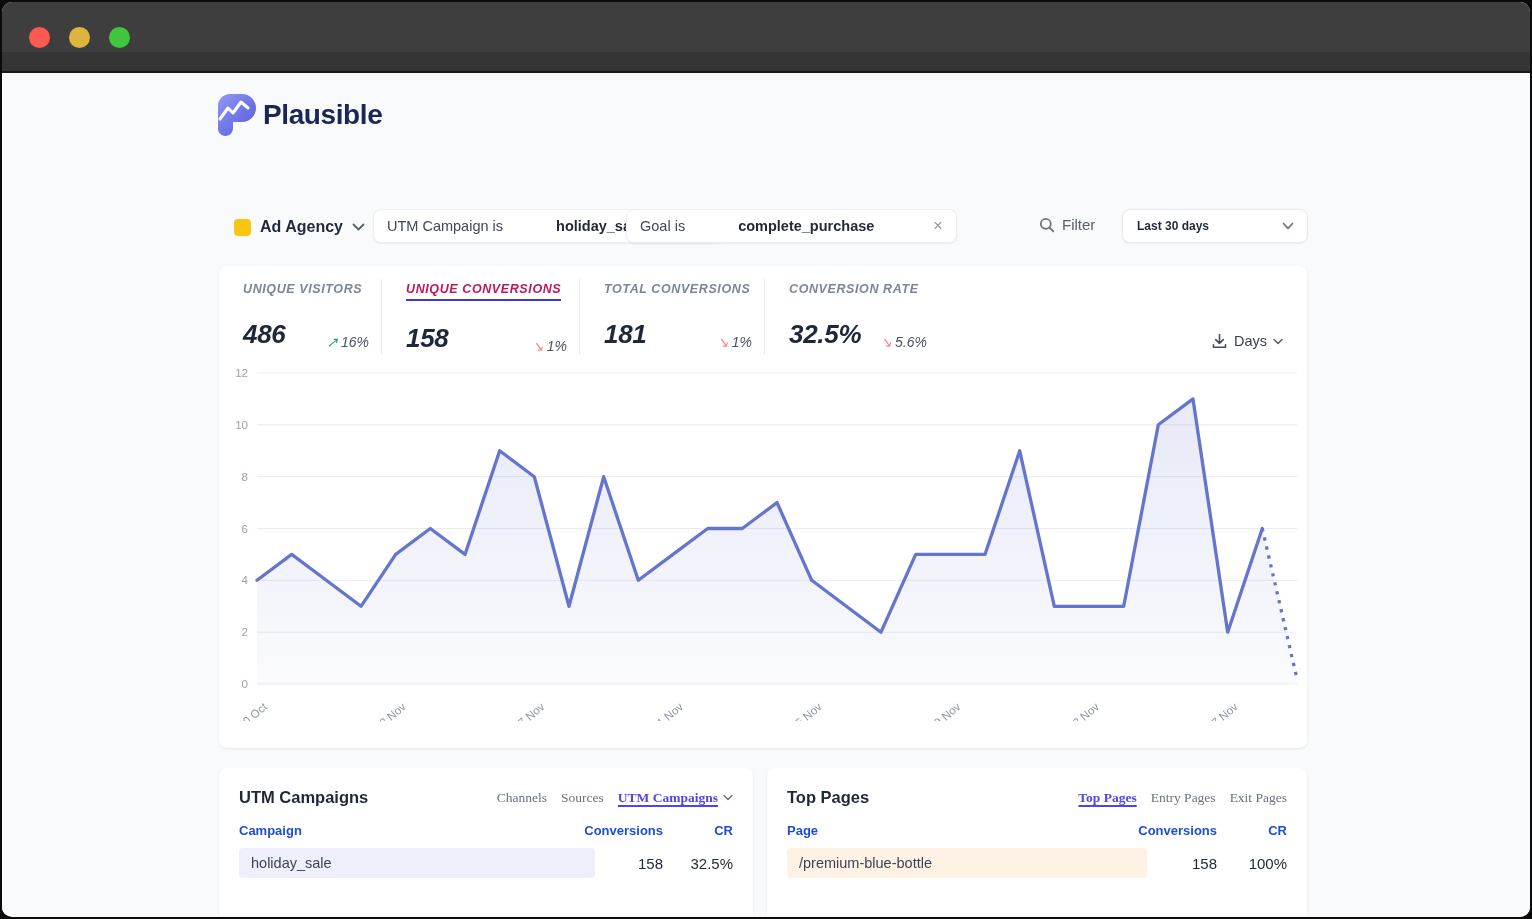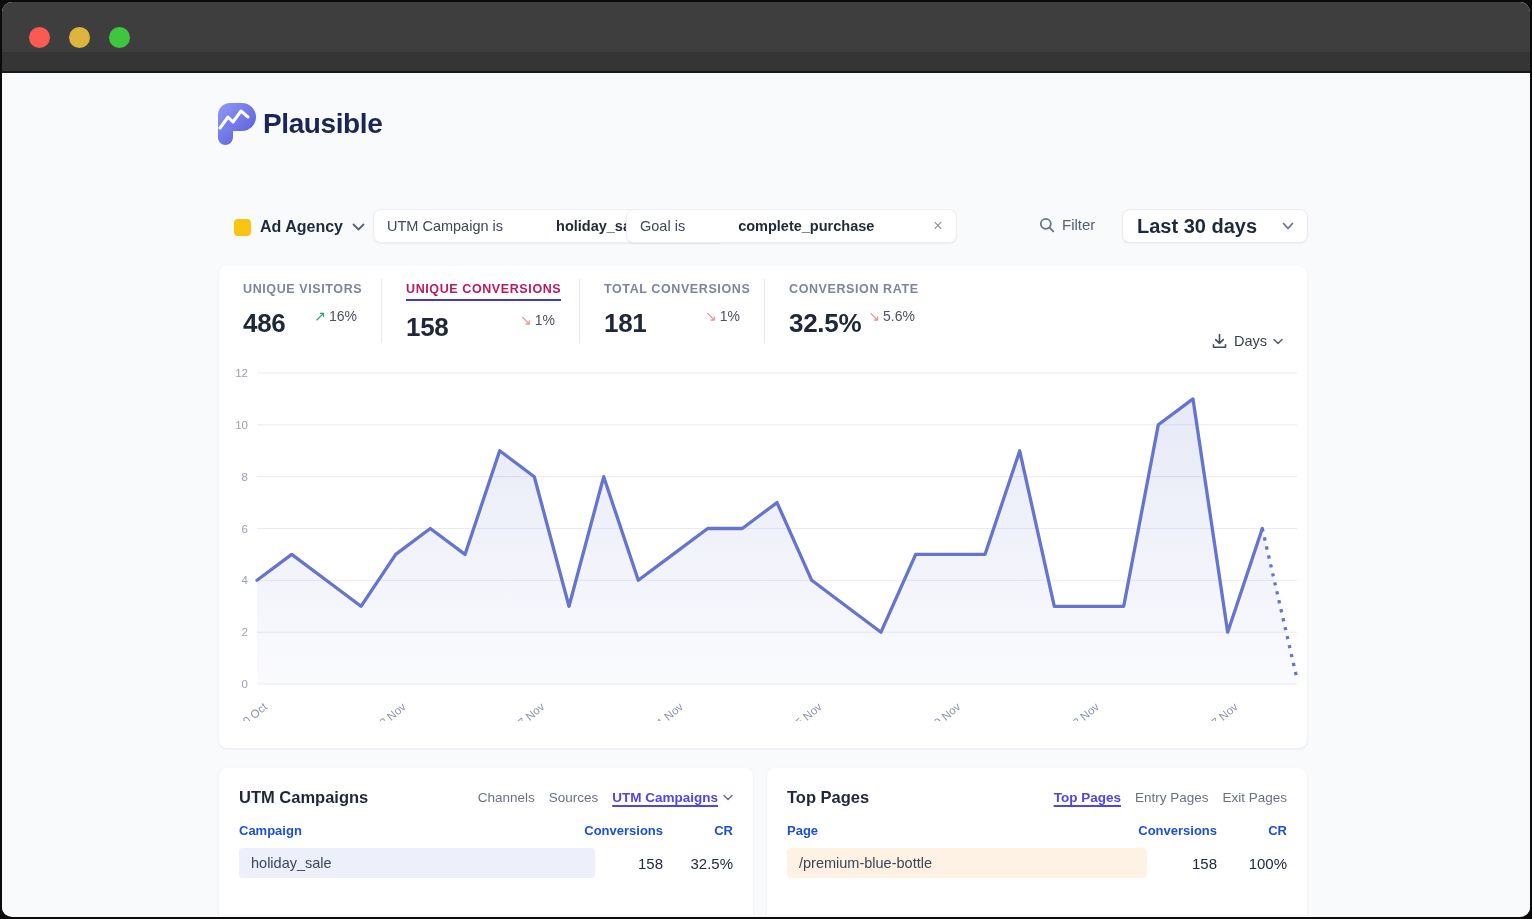--- a/index.html
+++ b/index.html
@@ -13,21 +13,21 @@
               padding:0 0 4px 27px; }
   .tl { width:21px; height:21px; border-radius:50%; margin-right:19px; }
   .tl.red    { background:#fa5a52; }
   .tl.yellow { background:#dcb53e; }
   .tl.green  { background:#3fc63e; }
   .titlebar2 { height:21px; background:#353535; border-bottom:2px solid #191919; }
 
   .content { position:relative; height:842px; background:#f8fafc; overflow:hidden; }
 
   
-  .logo { position:absolute; left:216px; top:21px; display:flex; align-items:center; gap:7px;margin-top:9px; }
+  .logo { position:absolute; left:216px; top:21px; display:flex; align-items:center; gap:7px; }
   .logo-text { font-size:28px; font-weight:800; color:#1b2656; letter-spacing:-0.4px; }
 
   
   .site-select { position:absolute; left:216px; top:139px; height:30px;
                  display:flex; align-items:center; gap:9px; cursor:pointer;margin-left:16px; }
   .favicon { width:17px; height:17px; border-radius:4px; background:#f9c513; }
   .site-name { font-size:16px; font-weight:700; color:#1e293b; }
   .chev { display:block; }
 
   .chip { position:absolute; top:136px; height:34px; background:#fff;
@@ -38,35 +38,35 @@
   .chip-val { color:#1f2937; font-weight:700; }
   .chip-x { color:#8f97a6; font-size:16px; margin-left:11px; cursor:pointer; line-height:1; }
 
   .filter-btn { position:absolute; left:1037px; top:143px; display:flex; align-items:center;
                 gap:7px; color:#57606f; font-size:15px; cursor:pointer; }
 
   .date-select { position:absolute; left:1120px; top:136px; width:186px; height:34px;
                  background:#fff; border:1px solid #e8eaee; border-radius:8px;
                  box-shadow:0 1px 2px rgba(15,23,42,.05); display:flex; align-items:center;
                  justify-content:space-between; padding:0 13px 0 14px; cursor:pointer; }
-  .date-select span { font-size:20px; font-weight:600; color:#1e293b; }
+  .date-select span { font-size:12px; font-weight:600; color:#1e293b; }
 
   
   .main-panel { position:absolute; left:217px; top:193px; width:1088px; height:482px;
                 background:#fff; border-radius:8px; box-shadow:0 1px 3px rgba(15,23,42,.08); }
 
   .stats { position:absolute; left:24px; top:13px; display:flex; }
-  .stat { padding-right:24px; margin-right:24px; border-right:1px solid #e7e9ee; }
+  .stat { padding-right:12px; margin-right:24px; border-right:1px solid #e7e9ee;font-style:italic; }
   .stat:nth-child(1) { width:139px; } .stat:nth-child(2) { width:174px; }
   .stat:nth-child(3) { width:161px; }
   .stat:nth-child(4) { width:150px; border-right:none; }
   .stat-label { font-size:12.5px; font-weight:700; color:#7c8699; letter-spacing:.6px;
                 white-space:nowrap; display:inline-block; }
   .stat-label.active { color:#be185d; border-bottom:2px solid #4338ca; padding-bottom:3px; }
-  .stat-row { display:flex; align-items:flex-start; margin-top:11px; }
+  .stat-row { display:flex; align-items:flex-end; margin-top:22px; }
   .stat-value { font-size:26px; font-weight:800; color:#1e2838; letter-spacing:-0.3px; }
   .stat-change { margin-left:auto; display:flex; align-items:center; gap:3px;
                  font-size:14px; color:#4a5263; }
   .arrow { font-size:14px; }
   .arrow.up { color:#2ba46c; } .arrow.down { color:#f58a8a; }
 
   .chart-controls { position:absolute; right:24px; top:66px; display:flex; align-items:center; gap:5px; }
   .interval { display:flex; align-items:center; gap:6px; cursor:pointer; }
   .interval span { font-size:14.5px; color:#39414f; }
 
@@ -74,21 +74,21 @@
   .ytick { font-size:11.5px; fill:#99a1b3; }
   .xtick { font-size:11.5px; fill:#8d95a8; }
 
   
   .table-panel { position:absolute; top:695px; background:#fff; border-radius:8px;
                  box-shadow:0 1px 3px rgba(15,23,42,.08); height:300px; padding:20px 20px 0; }
   .table-panel.left  { left:217px; width:534px; }
   .table-panel.right { left:765px; width:540px; }
   .panel-head { display:flex; justify-content:space-between; align-items:center; margin-bottom:16px; }
   .panel-title { font-size:16.5px; font-weight:700; color:#1e2838; }
-  .tabs { display:flex; align-items:center; gap:14px; }
+  .tabs { display:flex; align-items:center; gap:14px;font-family:Liberation Serif, serif; }
   .tab { font-size:13.5px; color:#6a7280; cursor:pointer; display:flex; align-items:center; gap:5px; }
   .tab.active { color:#4f46e5; font-weight:700; text-decoration:underline;
                 text-decoration-thickness:2px; text-underline-offset:3px; }
   .thead { display:flex; font-size:13px; font-weight:700; color:#1d4ed8; margin-bottom:10px; }
   .col-name { flex:1; } .col-conv { width:95px; text-align:right; } .col-cr { width:70px; text-align:right; }
   .trow { position:relative; height:30px; display:flex; align-items:center; cursor:pointer; }
   .row-bar { position:absolute; left:0; top:0; height:30px; border-radius:4px; }
   .row-name { position:relative; flex:1; font-size:14.5px; color:#3c4556; padding-left:12px; }
   .row-conv, .row-cr { position:relative; font-size:15px; color:#222b3a; }
   .row-conv { width:95px; text-align:right; } .row-cr { width:70px; text-align:right; }

